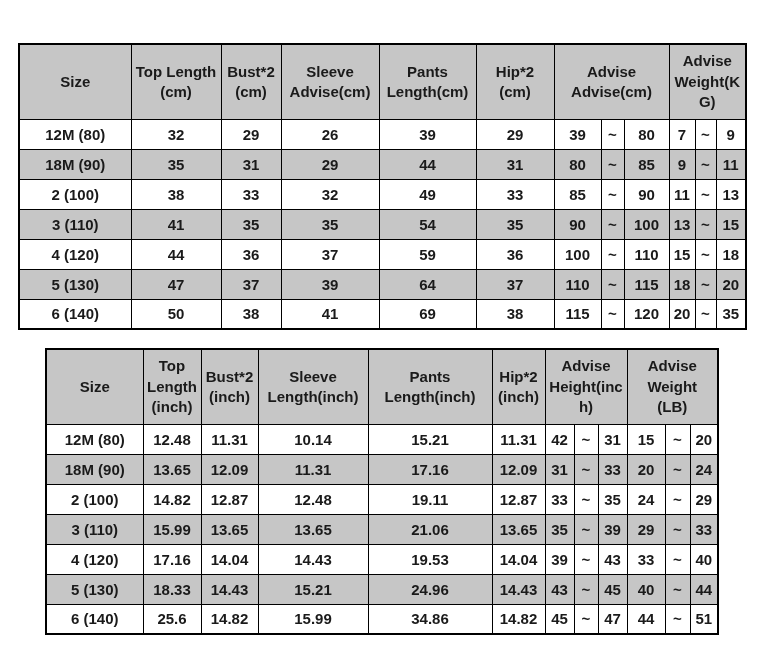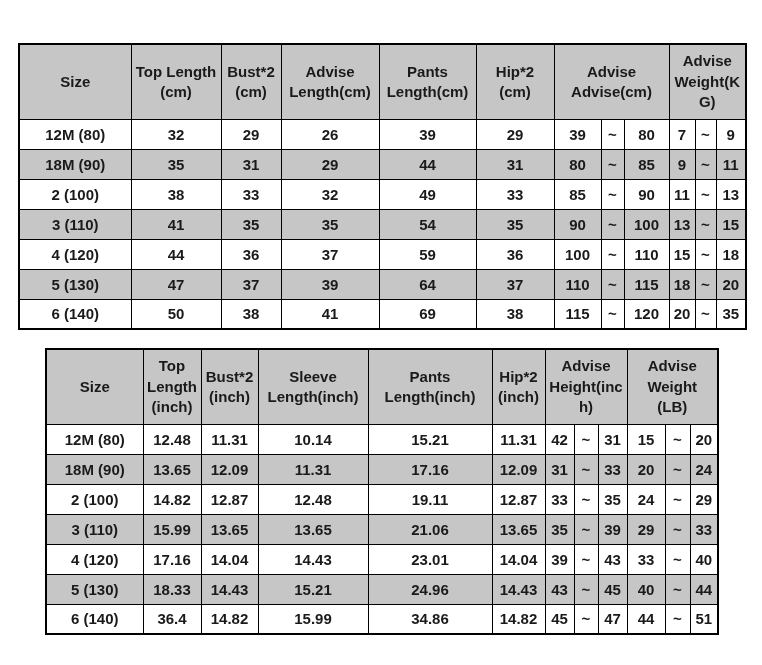--- a/index.html
+++ b/index.html
@@ -95,21 +95,21 @@
           <col>
           <col>
           <col>
           <col>
         </colgroup>
         <thead>
           <tr>
             <th colspan="1">Size</th>
             <th colspan="1">Top Length (cm)</th>
             <th colspan="1">Bust*2 (cm)</th>
-            <th colspan="1">Advise Length(cm)</th>
+            <th colspan="1">Sleeve Advise(cm)</th>
             <th colspan="1">Pants Length(cm)</th>
             <th colspan="1">Hip*2 (cm)</th>
             <th colspan="3">Advise Advise(cm)</th>
             <th colspan="3">Advise Weight(KG)</th>
           </tr>
         </thead>
         <tbody>
           <tr>
             <td>12M (80)</td>
             <td>32</td>
@@ -294,21 +294,21 @@
             <td>39</td>
             <td>29</td>
             <td>~</td>
             <td>33</td>
           </tr>
           <tr>
             <td>4 (120)</td>
             <td>17.16</td>
             <td>14.04</td>
             <td>14.43</td>
-            <td>23.01</td>
+            <td>19.53</td>
             <td>14.04</td>
             <td>39</td>
             <td>~</td>
             <td>43</td>
             <td>33</td>
             <td>~</td>
             <td>40</td>
           </tr>
           <tr class="stripe">
             <td>5 (130)</td>
@@ -319,21 +319,21 @@
             <td>14.43</td>
             <td>43</td>
             <td>~</td>
             <td>45</td>
             <td>40</td>
             <td>~</td>
             <td>44</td>
           </tr>
           <tr>
             <td>6 (140)</td>
-            <td>36.4</td>
+            <td>25.6</td>
             <td>14.82</td>
             <td>15.99</td>
             <td>34.86</td>
             <td>14.82</td>
             <td>45</td>
             <td>~</td>
             <td>47</td>
             <td>44</td>
             <td>~</td>
             <td>51</td>

